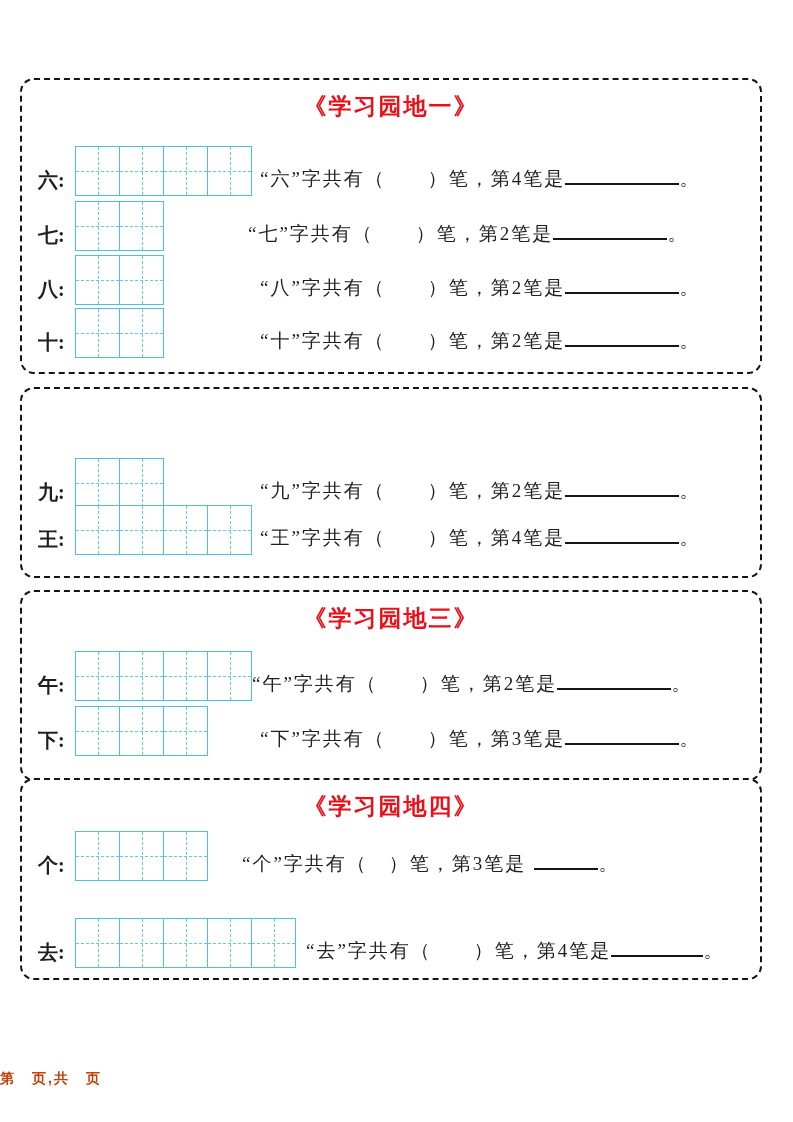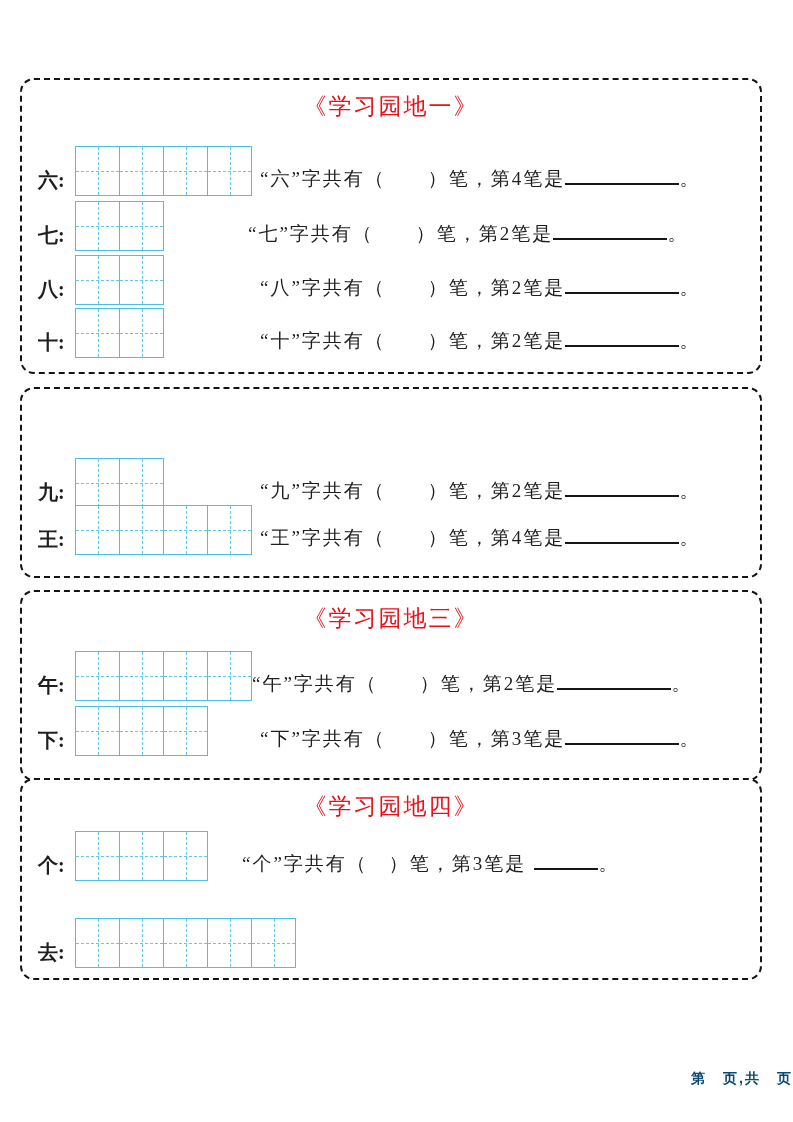--- a/index.html
+++ b/index.html
@@ -9,21 +9,21 @@
     color:#1f1f1f;overflow:hidden;
   }
   .card{
     position:absolute;left:20px;width:742px;
     border:2px dashed #141414;border-radius:14px;
     box-sizing:border-box;background:#fff;
   }
   .card-title{
     margin-top:11px;text-align:center;
     font-family:"Liberation Sans","DejaVu Sans",sans-serif;
-    font-weight:normal;font-size:23px;letter-spacing:2px;
+    font-weight:bold;font-size:23px;letter-spacing:2px;
     color:var(--accent,#e8111a);
   }
   .row{position:absolute;left:16px;height:52px;display:flex;align-items:flex-end;}
   .row .label{
     width:37px;font-weight:bold;font-size:20px;line-height:1;
     padding-bottom:6px;letter-spacing:0;white-space:nowrap;
   }
   .grid{display:flex;}
   .cell{
     width:43px;height:48px;border:1px solid var(--gridblue,#4cbfe5);
@@ -43,23 +43,23 @@
     font-size:19px;letter-spacing:2px;line-height:1.2;color:#1f1f1f;
   }
   .q .blank{
     display:inline-block;height:2px;vertical-align:baseline;
     border-bottom:2px solid #161616;width:114px;
   }
   .q .blank.short{width:64px;margin-left:8px;}
   .q .blank.med{width:92px;}
   .q .period{font-size:19px;}
   .footer{
-    position:absolute;top:1070px;left:0;width:100%;text-align:right;
+    position:absolute;top:1070px;left:0;width:100%;text-align:left;
     font-family:"Liberation Sans","DejaVu Sans",sans-serif;
-    font-size:14px;font-weight:600;letter-spacing:2px;color:#0c4a6e;
+    font-size:14px;font-weight:600;letter-spacing:2px;color:#c2410c;
   }
   
   #card1{top:78px;height:296px;}
   #card2{top:387px;height:191px;}
   #card3{top:590px;height:191px;}
   #card4{top:778px;height:202px;}
 </style>
 </head>
 <body>
 
@@ -168,16 +168,17 @@
 
   <div class="row" style="top:136px;">
     <span class="label">去:</span>
     <div class="grid">
         <div class="cell"></div>
         <div class="cell"></div>
         <div class="cell"></div>
         <div class="cell"></div>
         <div class="cell"></div>
       </div>
+    <span class="q" style="left:268px;"><span>“去”字共有（　　）笔，第4笔是</span><span class="blank med"></span><span class="period">。</span></span>
   </div>
 </div>
 
 <div class="footer">第　页,共　页</div>
 
 </body></html>

